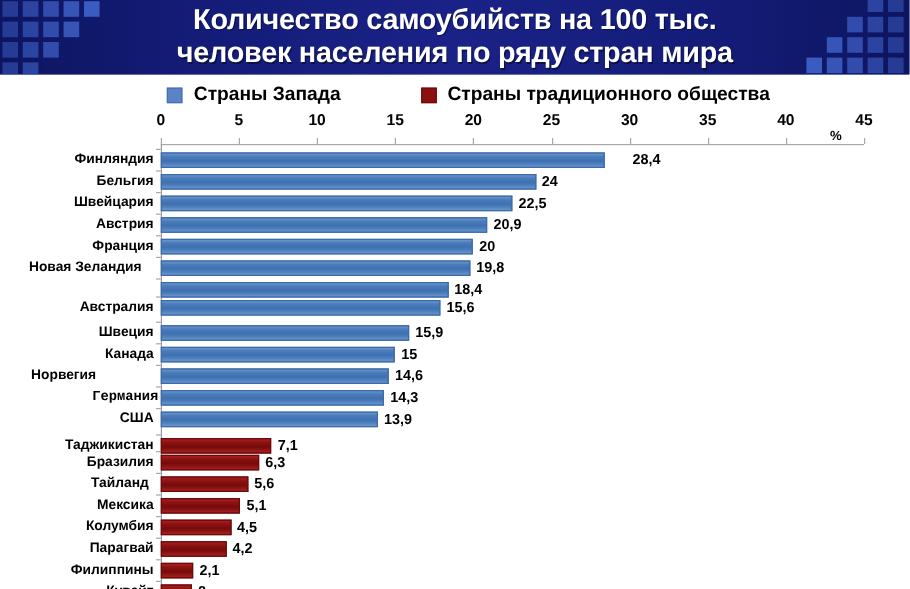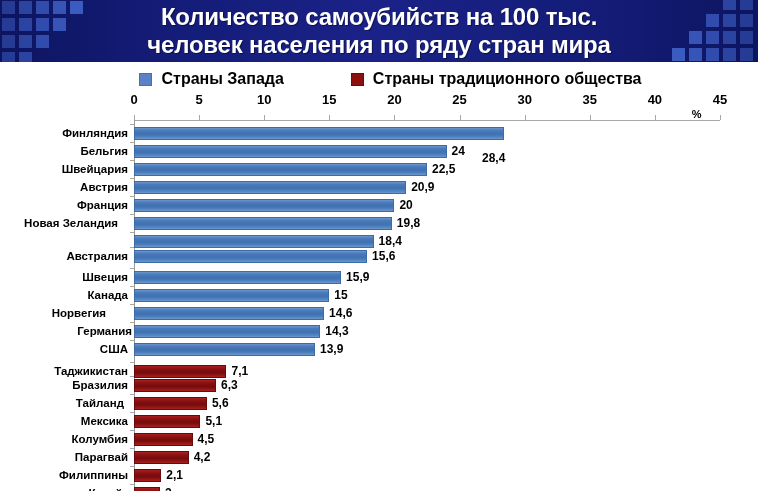--- a/index.html
+++ b/index.html
@@ -169,21 +169,21 @@
         <div class="tick-mark" style="left: 459.556px; top: -3px; height: 5px;"></div>
         <div class="tick-mark" style="left: 524.667px; top: -3px; height: 5px;"></div>
         <div class="tick-mark" style="left: 589.778px; top: -3px; height: 5px;"></div>
         <div class="tick-mark" style="left: 654.889px; top: -3px; height: 5px;"></div>
         <div class="tick-mark" style="left: 720px; top: -3px; height: 5px;"></div>
         <div class="vaxis-line" style="left: 134px; top: 2px; height: 400px;"></div>
         <div class="row" style="top: 6px;">
           <div class="tick-mark" style="left: 130px; top: 0px; width: 4px; height: 1px;"></div>
           <div class="row-label" style="width: 134px; left: 0px;">Финляндия</div>
           <div class="bar blue" style="left: 134px; width: 369.831px;"></div>
-          <div class="bar-value" style="left: 482px; margin-top: 25px;">28,4</div>
+          <div class="bar-value" style="left: 527px;">28,4</div>
         </div>
         <div class="row" style="top: 24px;">
           <div class="tick-mark" style="left: 130px; top: 0px; width: 4px; height: 1px;"></div>
           <div class="row-label" style="width: 134px; left: 0px;">Бельгия</div>
           <div class="bar blue" style="left: 134px; width: 312.533px;"></div>
           <div class="bar-value" style="left: 451.533px;">24</div>
         </div>
         <div class="row" style="top: 42px;">
           <div class="tick-mark" style="left: 130px; top: 0px; width: 4px; height: 1px;"></div>
           <div class="row-label" style="width: 134px; left: 0px;">Швейцария</div>
@@ -226,27 +226,27 @@
           <div class="bar-value" style="left: 346.053px;">15,9</div>
         </div>
         <div class="row" style="top: 168px;">
           <div class="tick-mark" style="left: 130px; top: 0px; width: 4px; height: 1px;"></div>
           <div class="row-label" style="width: 134px; left: 0px;">Канада</div>
           <div class="bar blue" style="left: 134px; width: 195.333px;"></div>
           <div class="bar-value" style="left: 334.333px;">15</div>
         </div>
         <div class="row" style="top: 186px;">
           <div class="tick-mark" style="left: 130px; top: 0px; width: 4px; height: 1px;"></div>
-          <div class="row-label" style="width: 112px; left: 0px;">Норвегия</div>
+          <div class="row-label" style="width: 112px; left: 0px; text-align: center;">Норвегия</div>
           <div class="bar blue" style="left: 134px; width: 190.124px;"></div>
           <div class="bar-value" style="left: 329.124px;">14,6</div>
         </div>
         <div class="row" style="top: 204px;">
           <div class="tick-mark" style="left: 130px; top: 0px; width: 4px; height: 1px;"></div>
-          <div class="row-label" style="width: 138px; left: 0px;">Германия</div>
+          <div class="row-label" style="width: 138px; left: 0px; font-family: Liberation Mono, monospace;">Германия</div>
           <div class="bar blue" style="left: 134px; width: 186.218px;"></div>
           <div class="bar-value" style="left: 325.218px;">14,3</div>
         </div>
         <div class="row" style="top: 222px;">
           <div class="tick-mark" style="left: 130px; top: 0px; width: 4px; height: 1px;"></div>
           <div class="row-label" style="width: 134px; left: 0px;">США</div>
           <div class="bar blue" style="left: 134px; width: 181.009px;"></div>
           <div class="bar-value" style="left: 320.009px;">13,9</div>
         </div>
         <div class="row" style="top: 244px;">

